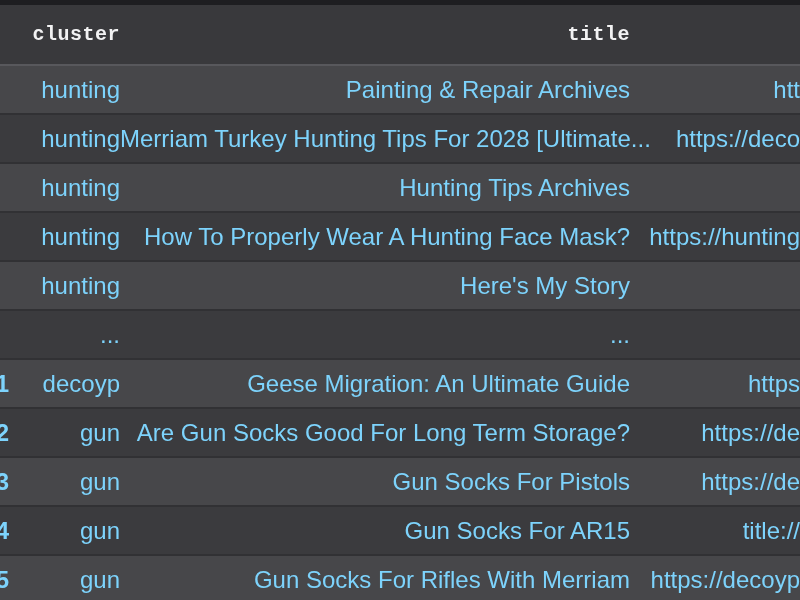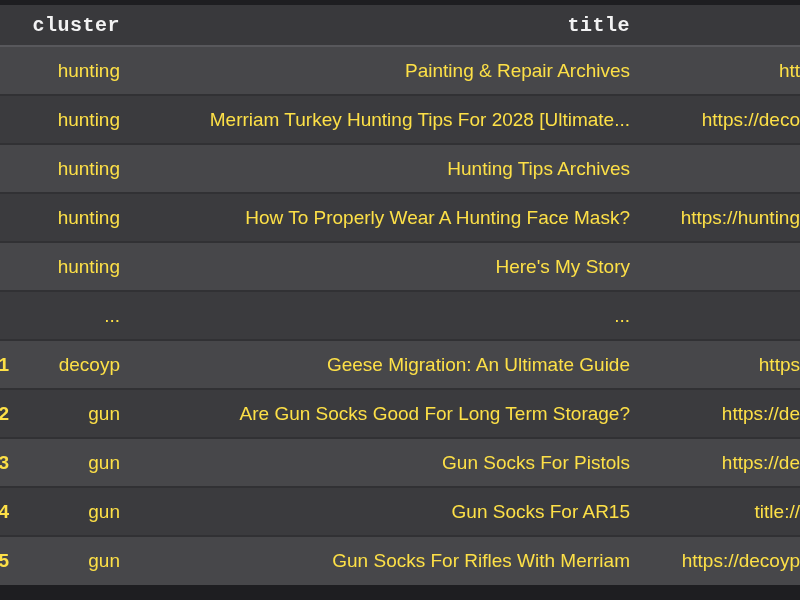--- a/index.html
+++ b/index.html
@@ -17,21 +17,21 @@
     table-layout: fixed;
     border-collapse: collapse;
     border-spacing: 0;
   }
   col.c-index   { width: 9px; }
   col.c-cluster { width: 111px; }
   col.c-title   { width: 510px; }
   col.c-url     { width: 170px; }
 
   
-  thead tr { height: 41px; margin-left: 20px; }
+  thead tr { height: 60px; margin-left: 20px; }
   thead th {
     background: #39393c;
     color: #f2f2f3;
     font-family: "Liberation Mono", monospace;
     font-weight: 700;
     font-size: 20px;
     letter-spacing: 0.5px;
     text-align: right;
     padding: 0;
     white-space: nowrap;
@@ -40,22 +40,22 @@
   }
 
   
   tbody tr { height: 49px; }
   tbody th, tbody td {
     padding: 0;
     text-align: right;
     white-space: nowrap;
     vertical-align: middle;
     font-family: "Liberation Sans", sans-serif;
-    font-size: 19px;
-    color: #fde047;
+    font-size: 24px;
+    color: #7dd3fc;
     overflow: visible;
   }
   tbody tr:not(:first-child) > th,
   tbody tr:not(:first-child) > td {
     border-top: 2px solid #313134;
   }
   tbody tr.light > th, tbody tr.light > td { background: #47474a; }
   tbody tr.dark  > th, tbody tr.dark  > td { background: #3b3b3e; }
 
   

